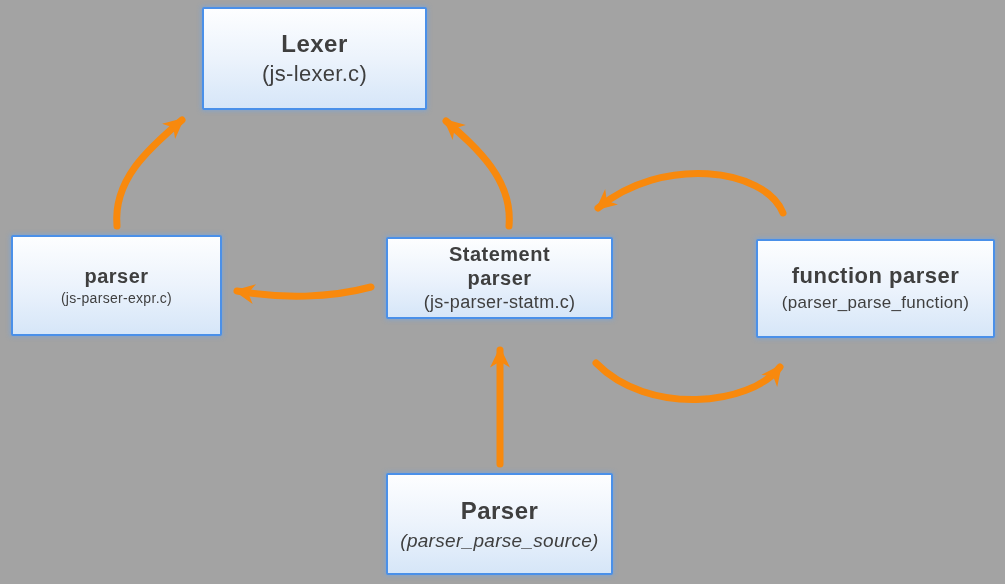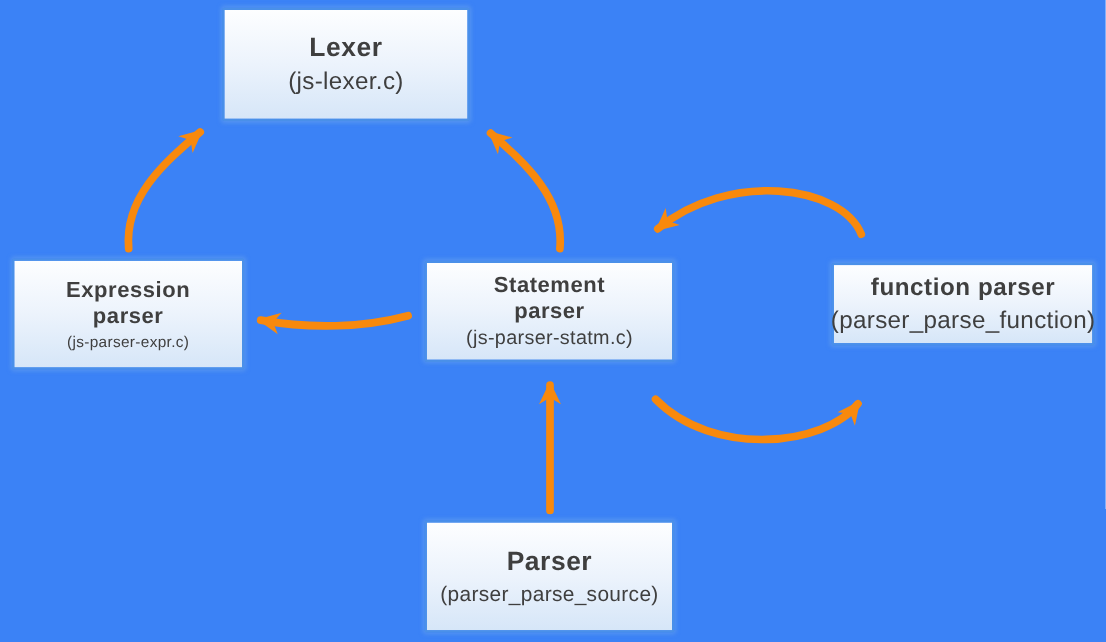--- a/index.html
+++ b/index.html
@@ -8,21 +8,21 @@
     --box-top: #FDFEFF;
     --box-bottom: #D6E6F8;
     --text: #3F3F3F;
   }
   html, body { margin: 0; padding: 0; }
   body { background: #ffffff; font-family: "Liberation Sans", sans-serif; }
   .canvas {
     position: relative;
     width: 1005px;
     height: 584px;
-    background: #3b82f6;
+    background: #a3a3a3;
     overflow: hidden;
   }
   .edges-layer {
     position: absolute;
     left: 0; top: 0;
     width: 1005px; height: 584px;
     pointer-events: none;
   }
   .edge {
     fill: none;
@@ -50,31 +50,31 @@
   .node .subtitle { font-weight: normal; letter-spacing: 0.3px; }
 
   .node-lexer              { left: 202px; top: 7px;   width: 225px; height: 103px; }
   .node-lexer .title       { font-size: 24px; }
   .node-lexer .subtitle    { font-size: 22px; margin-top: 3px; text-align: right; }
 
   .node-expression-parser           { left: 11px; top: 235px; width: 211px; height: 101px; }
   .node-expression-parser .title    { font-size: 20px; }
   .node-expression-parser .subtitle { font-size: 14px; margin-top: 2px; }
 
-  .node-statement-parser           { left: 386px; top: 237px; width: 227px; height: 92px; }
+  .node-statement-parser           { left: 386px; top: 237px; width: 227px; height: 82px; }
   .node-statement-parser .title    { font-size: 20px; }
   .node-statement-parser .subtitle { font-size: 18px; margin-top: 2px; }
 
-  .node-function-parser           { left: 756px; top: 239px; width: 239px; height: 75px; }
+  .node-function-parser           { left: 756px; top: 239px; width: 239px; height: 99px; }
   .node-function-parser .title    { font-size: 22px; }
-  .node-function-parser .subtitle { font-size: 22px; margin-top: 3px; }
+  .node-function-parser .subtitle { font-size: 17px; margin-top: 3px; }
 
   .node-parser           { left: 386px; top: 473px; width: 227px; height: 102px; }
   .node-parser .title    { font-size: 24px; }
-  .node-parser .subtitle { font-size: 19px; margin-top: 3px; }
+  .node-parser .subtitle { font-size: 19px; margin-top: 3px; font-style: italic; }
 </style>
 </head>
 <body>
 
 <div class="canvas">
 
   <svg class="edges-layer" viewBox="0 0 1005 584" xmlns="http://www.w3.org/2000/svg">
     <defs>
       <marker id="ah" viewBox="0 0 10 10" refX="8" refY="5" markerWidth="3.4" markerHeight="3.4" orient="auto" markerUnits="strokeWidth">
         <path class="arrowhead-shape" d="M0.6,0.8 L9.4,5 L0.6,9.2 L3.2,5 Z"></path>
@@ -87,21 +87,20 @@
     <path class="edge" d="M 596 363 C 648 416 750 406 780 367" marker-end="url(#ah)"></path>
     <path class="edge" d="M 500 464 L 500 350" marker-end="url(#ah)"></path>
   </svg>
 
   <div class="node node-lexer">
     <span class="title">Lexer</span>
     <span class="subtitle">(js-lexer.c)</span>
   </div>
 
   <div class="node node-expression-parser">
-    <span class="title">Expression</span>
     <span class="title">parser</span>
     <span class="subtitle">(js-parser-expr.c)</span>
   </div>
 
   <div class="node node-statement-parser">
     <span class="title">Statement</span>
     <span class="title">parser</span>
     <span class="subtitle">(js-parser-statm.c)</span>
   </div>
 

